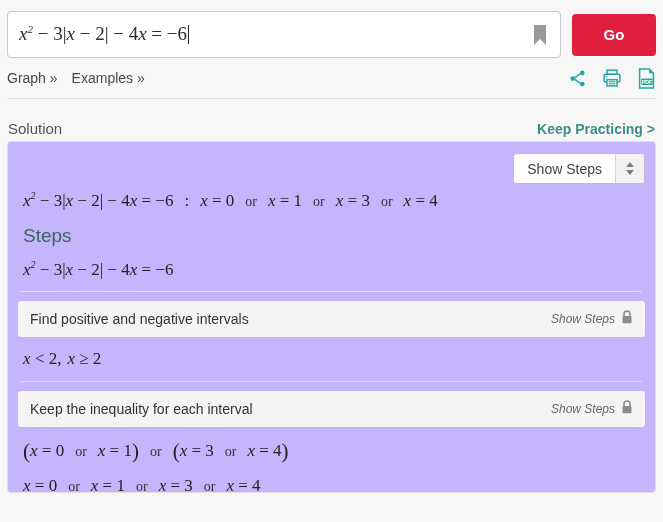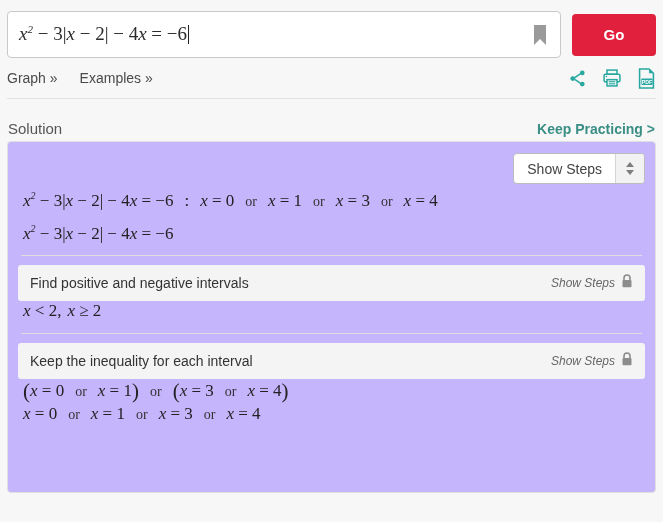--- a/index.html
+++ b/index.html
@@ -83,21 +83,21 @@
   
   .tool-row {
     display: flex;
     align-items: center;
     height: 40px;
     padding: 0 7px;
     box-sizing: border-box;
   }
   .quick-links {
     display: flex;
-    gap: 22px;
+    gap: 14px;
   }
   .quick-link {
     font-size: 14px;
     color: #4a4a4a;
     text-decoration: none;
     cursor: pointer;
   }
   .icon-group {
     margin-left: auto;
     display: flex;
@@ -258,21 +258,21 @@
     align-items: center;
     gap: 6px;
     cursor: pointer;
   }
   .show-steps-sm {
     font-size: 12px;
     font-style: italic;
     color: #666666;
   }
   .answer-line {
-    margin: 0 0 0 5px;
+    margin: 12px 0 0 5px;
   }
   .paren {
     font-family: "Liberation Serif", serif;
     font-style: normal;
     font-size: 21px;
     vertical-align: -2px;
   }
 </style>
 </head>
 <body>
@@ -343,20 +343,21 @@
         <span class="arr-up"></span>
         <span class="arr-down"></span>
       </span>
     </div>
   </div>
 
   <div class="math result-line">
     x<sup>2</sup> <span class="op">−</span> <span class="num">3</span><span class="op">|</span>x <span class="op">−</span> <span class="num">2</span><span class="op">|</span> <span class="op">−</span> <span class="num">4</span>x <span class="op">=</span> <span class="op">−</span><span class="num">6</span><span class="sp"></span><span class="op">:</span><span class="sp"></span>x <span class="op">=</span> <span class="num">0</span><span class="sp"></span><span class="word">or</span><span class="sp"></span>x <span class="op">=</span> <span class="num">1</span><span class="sp"></span><span class="word">or</span><span class="sp"></span>x <span class="op">=</span> <span class="num">3</span><span class="sp"></span><span class="word">or</span><span class="sp"></span>x <span class="op">=</span> <span class="num">4</span>
   </div>
 
+  <div class="steps-heading">Steps</div>
 
   <div class="math eq-line">
     x<sup>2</sup> <span class="op">−</span> <span class="num">3</span><span class="op">|</span>x <span class="op">−</span> <span class="num">2</span><span class="op">|</span> <span class="op">−</span> <span class="num">4</span>x <span class="op">=</span> <span class="op">−</span><span class="num">6</span>
   </div>
 
   <div class="inner-divider"></div>
 
   <div class="step-panel">
     <span class="step-title">Find positive and negative intervals</span>
     <span class="step-right">

